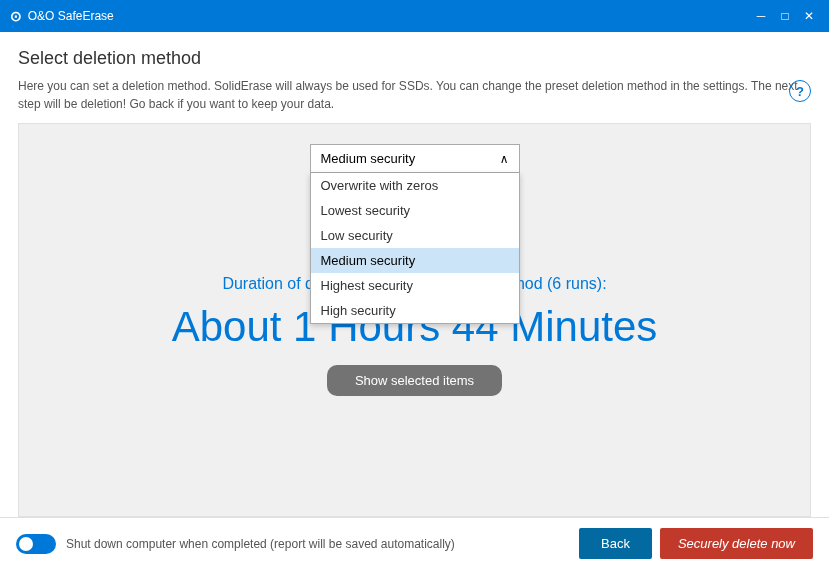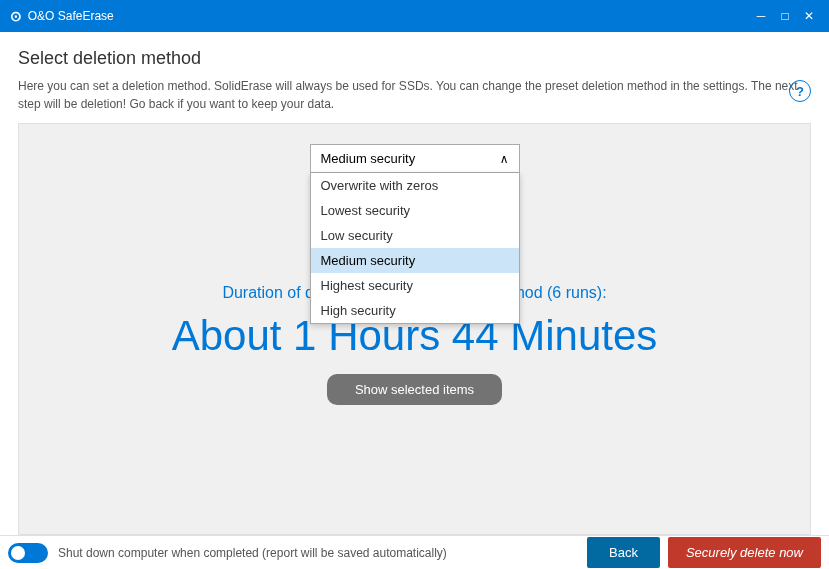--- a/index.html
+++ b/index.html
@@ -180,25 +180,25 @@
     }
     .dropdown-item.selected {
       background: #cce4f7;
       color: #000;
     }
 
     
     .footer {
       background: #fff;
       border-top: 1px solid #e0e0e0;
-      height: 34px;
+      height: 52px;
       display: flex;
       align-items: center;
       justify-content: space-between;
-      padding: 0 8px;
+      padding: 0 16px;
       flex-shrink: 0;
       gap: 21px;
     }
 
     .footer-left {
       display: flex;
       align-items: center;
       gap: 10px;
     }
 

